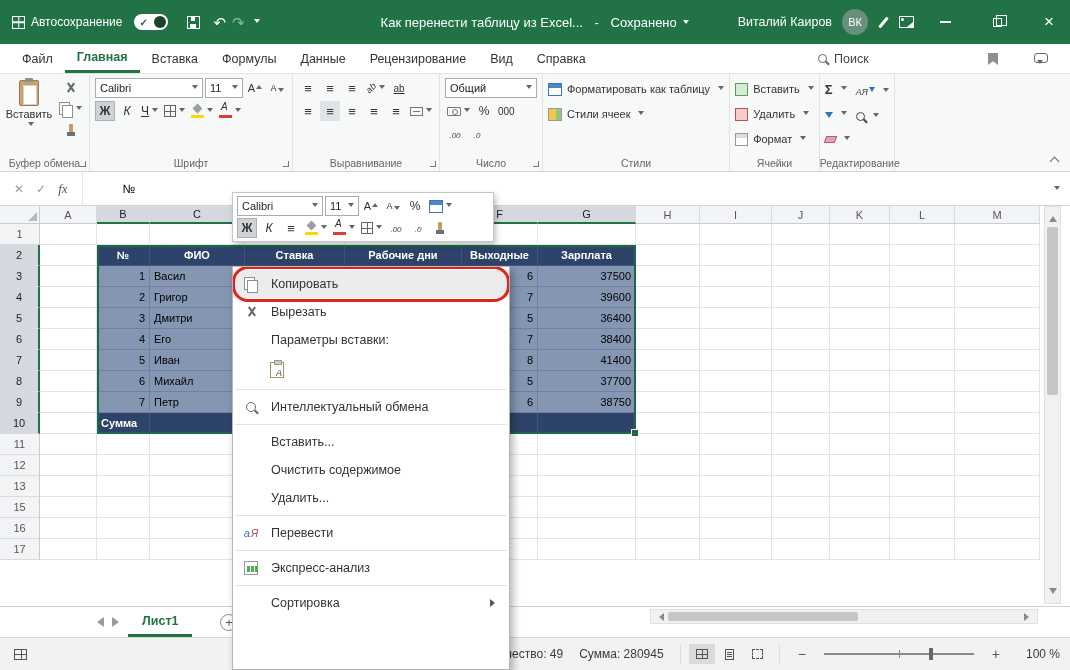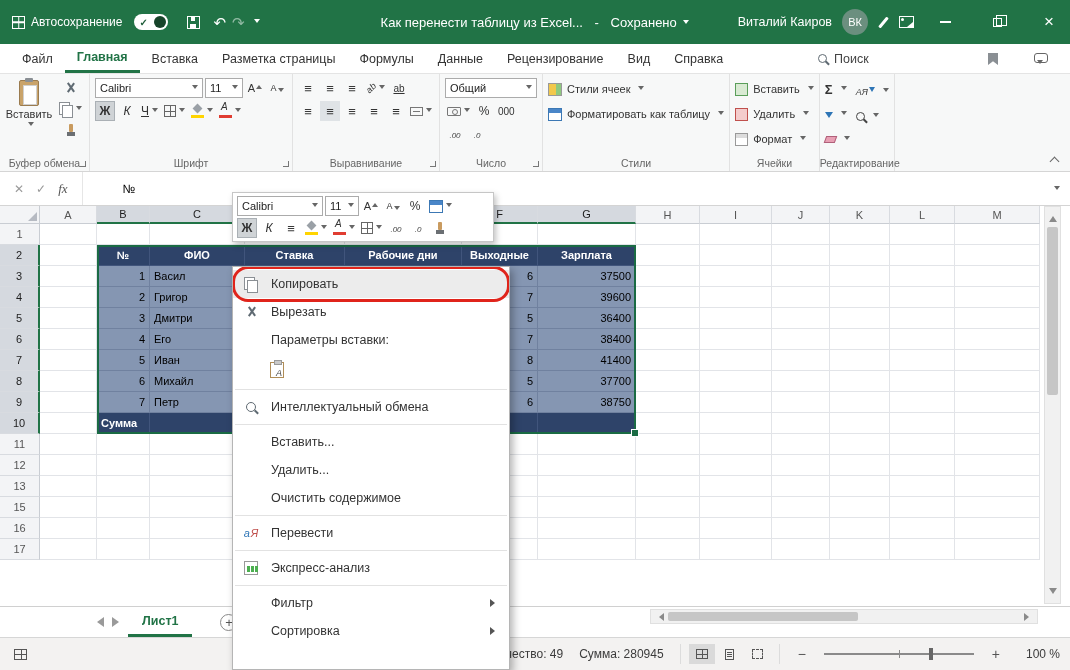--- a/index.html
+++ b/index.html
@@ -238,21 +238,20 @@
       </span>
     <span class="winbtn">×</span>
   </div>
 </div>
 
 <div class="tabrow">
   <div class="tabs">
       <div class="tab">Файл</div>
       <div class="tab active">Главная</div>
       <div class="tab">Вставка</div>
-      <div class="tab">Разметка страницы</div>
       <div class="tab">Формулы</div>
       <div class="tab">Данные</div>
       <div class="tab">Рецензирование</div>
       <div class="tab">Вид</div>
       <div class="tab">Справка</div>
     </div>
   <div class="searchbox">
     <span class="mag"></span>
     <span>Поиск</span>
   </div>
@@ -379,27 +378,27 @@
           </span>
       </div>
     </div>
     <div class="rg-label">Число</div>
     <span class="dlg"></span>
   </div>
 
   <div class="rgroup">
     <div class="rg-body col">
       <div class="stack-item">
+          <i class="ic-table-style"></i>
+          <span>Форматировать как таблицу</span>
+          <span class="chev"></span>
+        </div>
+      <div class="stack-item">
           <i class="ic-cellstyles"></i>
           <span>Стили ячеек</span>
-          <span class="chev"></span>
-        </div>
-      <div class="stack-item">
-          <i class="ic-table-style"></i>
-          <span>Форматировать как таблицу</span>
           <span class="chev"></span>
         </div>
     </div>
     <div class="rg-label">Стили</div>
   </div>
 
   <div class="rgroup">
     <div class="rg-body col">
       <div class="stack-item">
           <i class="ic-ins"></i>
@@ -821,46 +820,41 @@
         </span>
         <span class="m-label">Интеллектуальный обмена</span>
       </div>
       <div class="m-sep"></div>
       <div class="m-item">
         <span class="m-ic"></span>
         <span class="m-label">Вставить...</span>
       </div>
       <div class="m-item">
         <span class="m-ic"></span>
-        <span class="m-label">Удалить...</span>
+        <span class="m-label">Очистить содержимое</span>
       </div>
       <div class="m-item">
         <span class="m-ic"></span>
-        <span class="m-label">Очистить содержимое</span>
+        <span class="m-label">Удалить...</span>
       </div>
       <div class="m-sep"></div>
       <div class="m-item">
         <span class="m-ic">
           <i class="translate-icon"></i>
         </span>
         <span class="m-label">Перевести</span>
       </div>
       <div class="m-sep"></div>
       <div class="m-item">
         <span class="m-ic">
           <i class="quick-analysis-icon"></i>
         </span>
         <span class="m-label">Экспресс-анализ</span>
       </div>
       <div class="m-sep"></div>
-      <div class="m-item">
-        <span class="m-ic"></span>
-        <span class="m-label">Фильтр</span>
-        <span class="m-arrow"></span>
-      </div>
       <div class="m-item">
         <span class="m-ic"></span>
         <span class="m-label">Сортировка</span>
         <span class="m-arrow"></span>
       </div>
     </div>
 </div>
 
 <div class="tabbar">
   <span class="nav-arrow left"></span>

